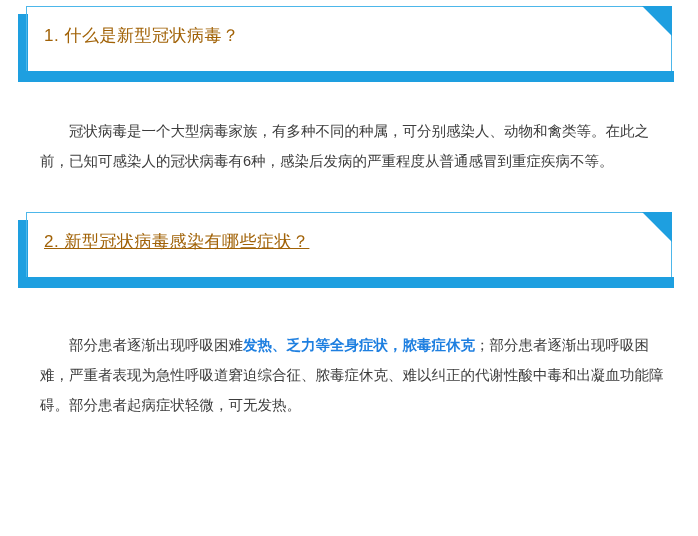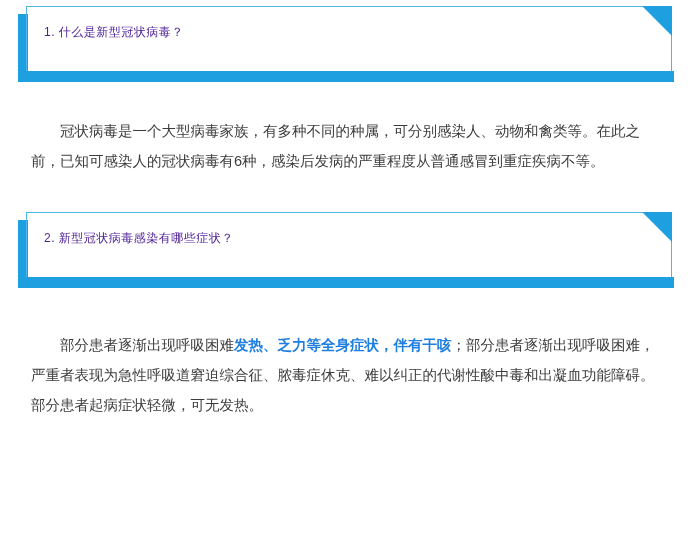--- a/index.html
+++ b/index.html
@@ -63,43 +63,43 @@
     position: absolute;
     width: 48px;
     height: 48px;
     background: #1e9fe0;
     transform: rotate(45deg);
   }
   .section-header .title {
     position: absolute;
     left: 44px;
     top: 28px;
-    font-size: 12px;
-    color: #4c1d95;
+    font-size: 17px;
+    color: #a16207;
     letter-spacing: 0.5px;
   }
 
   
   .banner-1 .bar-left { top: 14px; height: 66px; }
   .banner-1 .bar-bottom { left: 18px; right: 24px; bottom: 6px; height: 11px; }
   .banner-1 .outline { left: 26px; top: 6px; right: 26px; height: 72px; }
   .banner-1 .corner { right: 26px; top: 6px; }
   .banner-1 .corner::after { right: -24px; top: -28px; }
   .banner-1 .title { top: 24px; }
 
   .banner-2 .bar-left { top: 14px; height: 66px; }
   .banner-2 .bar-bottom { left: 18px; right: 24px; bottom: 6px; height: 11px; }
   .banner-2 .outline { left: 26px; top: 6px; right: 26px; height: 72px; }
   .banner-2 .corner { right: 26px; top: 6px; }
   .banner-2 .corner::after { right: -24px; top: -28px; }
-  .banner-2 .title { top: 24px; }
+  .banner-2 .title { top: 24px; text-decoration: underline; }
 
   
   .body-block {
-    padding: 0 34px 0 31px;
+    padding: 0 34px 0 40px;
   }
   .para {
     font-size: 14.5px;
     line-height: 30px;
     color: #3c3c3c;
     text-indent: 2em;
     margin: 0;
   }
   .para + .para {
     margin-top: 22px;
@@ -140,16 +140,16 @@
     <div class="bar-left"></div>
     <div class="outline"></div>
     <div class="corner"></div>
     <div class="bar-bottom"></div>
     <div class="title">2. 新型冠状病毒感染有哪些症状？</div>
   </div>
 
   <div class="spacer-after-h2"></div>
 
   <div class="body-block">
-    <p class="para"><span>部分患者逐渐出现呼吸困难</span><span class="highlight">发热、乏力等全身症状，伴有干咳</span><span>；部分患者逐渐出现呼吸困难，严重者表现为急性呼吸道窘迫综合征、脓毒症休克、难以纠正的代谢性酸中毒和出凝血功能障碍。部分患者起病症状轻微，可无发热。</span></p>
+    <p class="para"><span>部分患者逐渐出现呼吸困难</span><span class="highlight">发热、乏力等全身症状，脓毒症休克</span><span>；部分患者逐渐出现呼吸困难，严重者表现为急性呼吸道窘迫综合征、脓毒症休克、难以纠正的代谢性酸中毒和出凝血功能障碍。部分患者起病症状轻微，可无发热。</span></p>
   </div>
 
 </div>
 
 </body></html>

